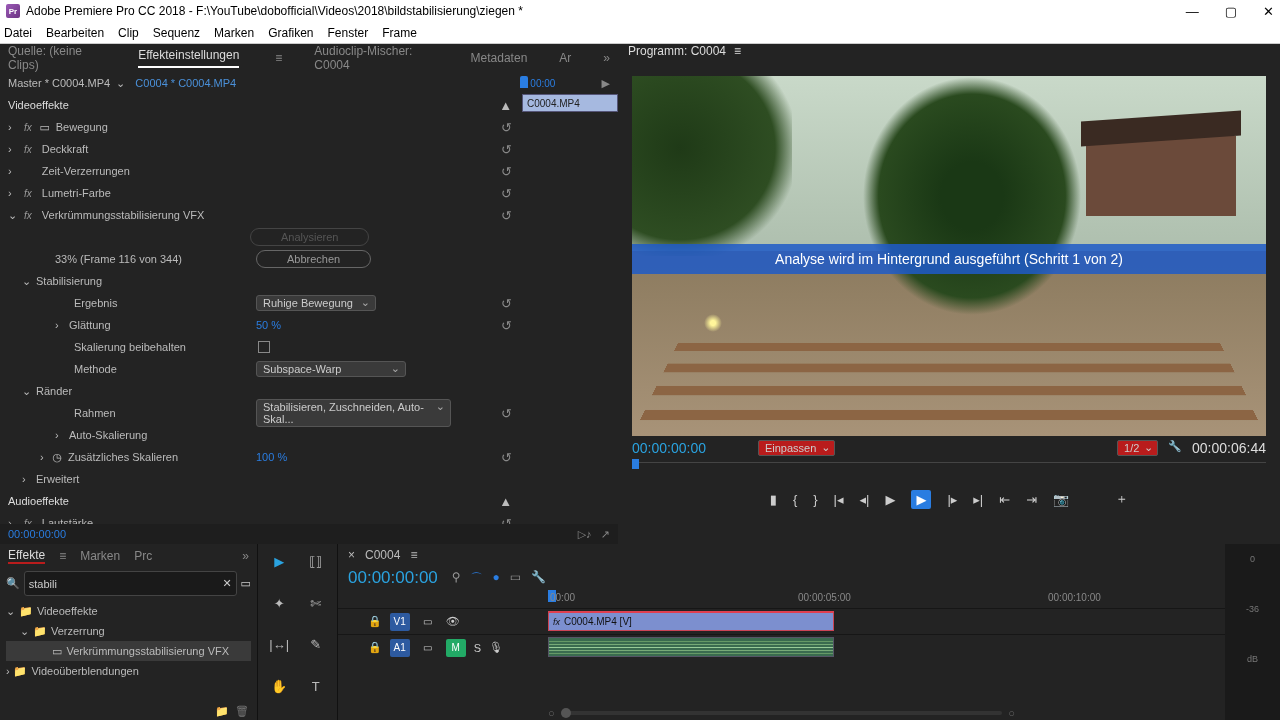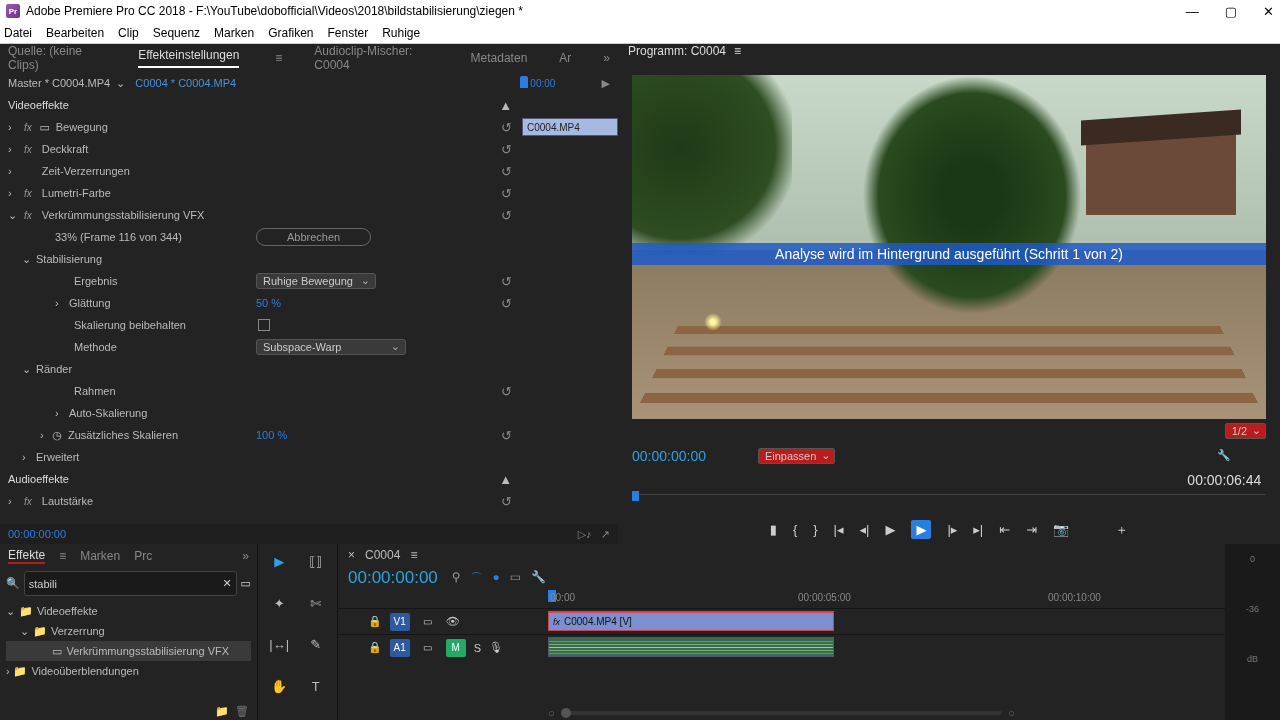--- a/index.html
+++ b/index.html
@@ -16,21 +16,21 @@
 .panel-tabs .tab { cursor: pointer; }
 .panel-tabs .active { color: #ddd; border-bottom: 2px solid #fff; padding-bottom: 4px; }
 .panel-tabs .menu-icon { margin-left: 4px; }
 .econtrols { flex: 1; overflow: hidden; position: relative; background: #232323; }
 .master-row { height: 22px; display: flex; align-items: center; padding: 0 8px; color: #bbb; background: #232323; }
 .master-row .clip-link { color: #4a90d9; margin-left: 10px; }
 .master-row .dd { margin-left: 6px; }
 .row-strip { position: absolute; right: 0; top: 0; width: 98px; height: 100%; }
 .ruler-top { position: absolute; right: 0; top: 0; height: 22px; width: 98px; display: flex; align-items: center; color: #2a7de1; font-size: 10px; padding-left: 2px; }
 .ruler-top::before { content: ''; position: absolute; left: 0; top: 4px; width: 8px; height: 12px; background: #2a7de1; border-radius: 2px 2px 0 0; }
-.clip-chip { position: absolute; right: 0; top: 22px; height: 18px; width: 96px; background: #a6b9e0; color: #222; font-size: 10px; display: flex; align-items: center; padding: 0 4px; border: 1px solid #557; margin-top: 24px; }
+.clip-chip { position: absolute; right: 0; top: 22px; height: 18px; width: 96px; background: #a6b9e0; color: #222; font-size: 10px; display: flex; align-items: center; padding: 0 4px; border: 1px solid #557; }
 .effect-list { position: absolute; left: 0; top: 22px; right: 98px; bottom: 0; overflow: hidden; }
 .erow { display: flex; align-items: center; height: 22px; padding: 0 8px; color: #bbb; }
 .erow .arrow { width: 10px; display: inline-block; }
 .erow .fx { font-style: italic; margin: 0 6px; font-size: 10px; color: #999; }
 .erow .icon { width: 14px; display: inline-block; text-align: center; }
 .erow .label { margin-left: 4px; }
 .erow .reset { margin-left: auto; color: #888; font-size: 13px; }
 .erow.section { color: #ddd; }
 .erow .value { color: #2a7de1; }
 .erow .dd { color: #ccc; background: #3a3a3a; border: 1px solid #555; border-radius: 3px; padding: 1px 18px 1px 6px; position: relative; font-size: 11px; }
@@ -42,27 +42,27 @@
 .prog-tabs { height: 28px; display: flex; align-items: flex-start; padding: 0 10px; background: #232323; color: #ddd; font-size: 12px; gap: 8px; }
 .preview { margin: 4px 14px 0 14px; height: 360px; background: #000; position: relative; overflow: hidden; }
 .preview-img { position: absolute; inset: 0; }
 .sky { position: absolute; top: 0; left: 0; right: 0; height: 175px; background: linear-gradient(#c9d9c9,#aebfae); }
 .ground { position: absolute; top: 175px; left: 0; right: 0; bottom: 0; background: linear-gradient(#8b7a5e,#a89378); }
 .tree { position: absolute; top: 0; left: 230px; width: 220px; height: 240px; background: radial-gradient(ellipse at center,#1a3815 20%,#2a4a1f 60%,transparent 70%); }
 .tree2 { position: absolute; top: 0; left: 0; width: 160px; height: 180px; background: radial-gradient(ellipse at 30% 40%,#1f3a17,#2e4d22 60%,transparent 75%); }
 .shed { position: absolute; top: 60px; right: 30px; width: 150px; height: 80px; background: #6b4a3a; }
 .shed::before { content:''; position:absolute; top:-20px; left:-5px; right:-5px; height:25px; background:#3a2a22; transform: skewY(-4deg); }
 .fence { position: absolute; bottom: 0; left: 0; right: 0; height: 120px; background: repeating-linear-gradient(0deg, transparent 0 18px, #8c6544 18px 30px); transform: perspective(300px) rotateX(25deg); transform-origin: bottom; }
-.overlay-bar { position: absolute; top: 168px; left: 0; right: 0; height: 22px; background: rgba(30,90,200,0.85); color: #fff; display: flex; align-items: center; justify-content: center; font-size: 14px; }
+.overlay-bar { position: absolute; top: 168px; left: 0; right: 0; height: 30px; background: rgba(30,90,200,0.85); color: #fff; display: flex; align-items: center; justify-content: center; font-size: 14px; }
 .cursor { position: absolute; top: 238px; left: 72px; width: 18px; height: 18px; background: radial-gradient(circle,#fff59a 20%,rgba(255,245,154,0.4) 50%,transparent 70%); border-radius: 50%; }
 .prev-controls { display: flex; align-items: center; padding: 4px 14px; gap: 10px; }
 .prev-controls .tc { color: #2aa3e0; font-size: 14px; }
 .prev-controls .zoom-dd { background: #b91c1c; border: 1px solid #555; padding: 1px 18px 1px 6px; border-radius: 2px; position: relative; font-size: 11px; margin-left: 42px; }
 .prev-controls .zoom-dd::after { content: '⌄'; position: absolute; right: 4px; top: 0; }
-.prev-controls .r { margin-left: auto; display: flex; align-items: center; gap: 10px; flex-direction: column; }
+.prev-controls .r { margin-left: auto; display: flex; align-items: flex-start; gap: 10px; }
 .mini-ruler { height: 20px; margin: 2px 14px; position: relative; border-top: 1px solid #444; }
 .mini-ruler::before { content: ''; position: absolute; left: 0; top: -4px; width: 7px; height: 10px; background: #2a7de1; }
 .transport { display: flex; align-items: center; justify-content: center; gap: 16px; height: 30px; color: #ccc; font-size: 13px; }
 .transport span { cursor: pointer; }
 .transport .export { background: #2a7de1; color: #fff; padding: 2px 5px; border-radius: 2px; }
 .bottom { display: flex; height: 176px; background: #1e1e1e; }
 .effects-panel { width: 258px; display: flex; flex-direction: column; background: #232323; border-right: 1px solid #111; }
 .ep-tabs { display: flex; height: 24px; align-items: center; background: #232323; padding: 0 8px; gap: 14px; color: #888; font-size: 12px; }
 .ep-tabs .active { color: #ddd; border-bottom: 2px solid #b91c1c; }
 .search-row { display: flex; align-items: center; padding: 3px 6px; gap: 4px; }
@@ -114,21 +114,21 @@
 </div>
 
 <div class="menubar">
   <span>Datei</span>
   <span>Bearbeiten</span>
   <span>Clip</span>
   <span>Sequenz</span>
   <span>Marken</span>
   <span>Grafiken</span>
   <span>Fenster</span>
-  <span>Ruhige</span>
+  <span>Frame</span>
 </div>
 
 <div class="workspace">
 
   <div class="left-col">
     <div class="panel-tabs">
       <span class="tab">Quelle: (keine Clips)</span>
       <span class="tab active">Effekteinstellungen</span>
       <span class="menu-icon">≡</span>
       <span class="tab">Audioclip-Mischer: C0004</span>
@@ -176,20 +176,23 @@
             <span class="fx">fx</span>
             <span class="label">Lumetri-Farbe</span>
             <span class="reset">↺</span>
           </div>
         <div class="erow">
             <span class="arrow">⌄</span>
             <span class="fx">fx</span>
             <span class="label">Verkrümmungsstabilisierung VFX</span>
             <span class="reset">↺</span>
           </div>
+        <div class="erow" style="padding-left:250px">
+            <button class="btn ghost">Analysieren</button>
+          </div>
         <div class="erow" style="padding-left:55px">
             <span>33% (Frame 116 von 344)</span>
             <span style="margin-left:auto;margin-right:160px"></span>
             <button class="btn" style="position:absolute;left:256px">Abbrechen</button>
           </div>
         <div class="erow">
             <span class="arrow" style="margin-left:14px">⌄</span>
             <span class="label">Stabilisierung</span>
           </div>
         <div class="erow" style="padding-left:70px">
@@ -211,20 +214,21 @@
         <div class="erow" style="padding-left:70px">
             <span class="label">Methode</span>
             <span class="dd" style="position:absolute;left:256px;width:150px">Subspace-Warp</span>
           </div>
         <div class="erow">
             <span class="arrow" style="margin-left:14px">⌄</span>
             <span class="label">Ränder</span>
           </div>
         <div class="erow" style="padding-left:70px">
             <span class="label">Rahmen</span>
+            <span class="dd" style="position:absolute;left:256px;width:195px">Stabilisieren, Zuschneiden, Auto-Skal...</span>
             <span class="reset">↺</span>
           </div>
         <div class="erow" style="padding-left:55px">
             <span class="arrow">›</span>
             <span class="label">Auto-Skalierung</span>
           </div>
         <div class="erow" style="padding-left:40px">
             <span class="arrow">›</span>
             <span class="icon">◷</span>
             <span class="label">Zusätzliches Skalieren</span>

